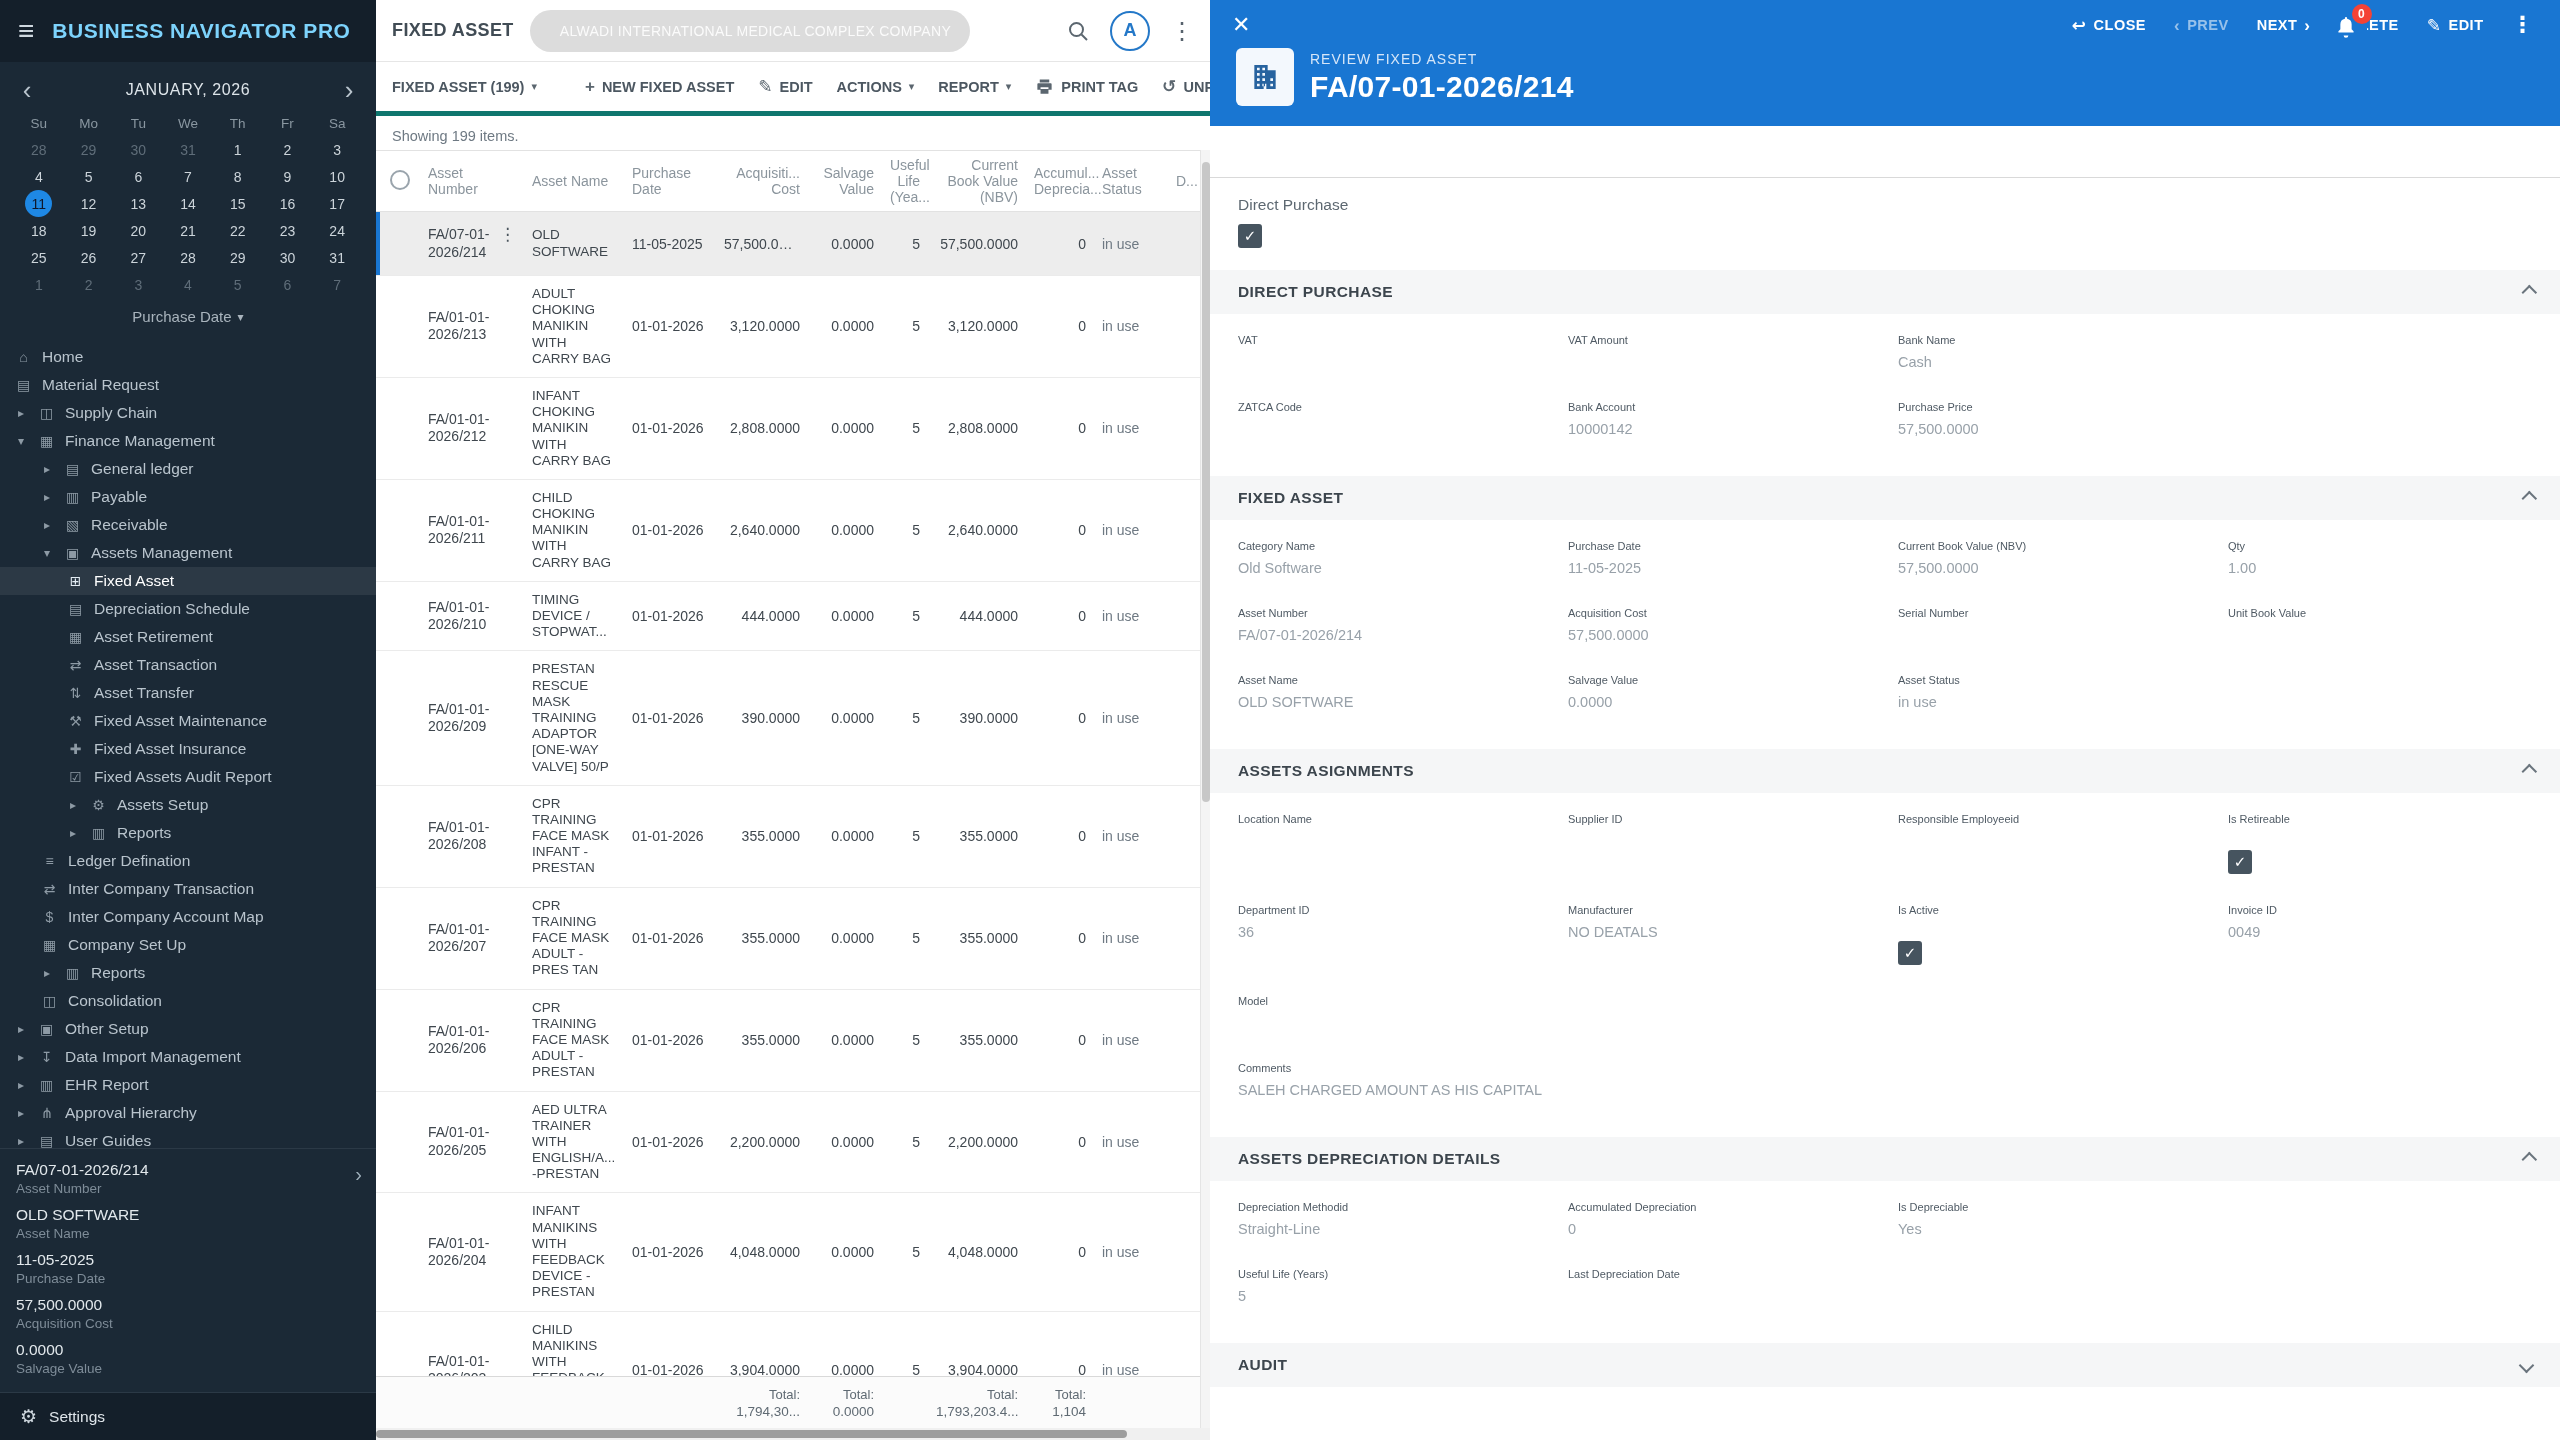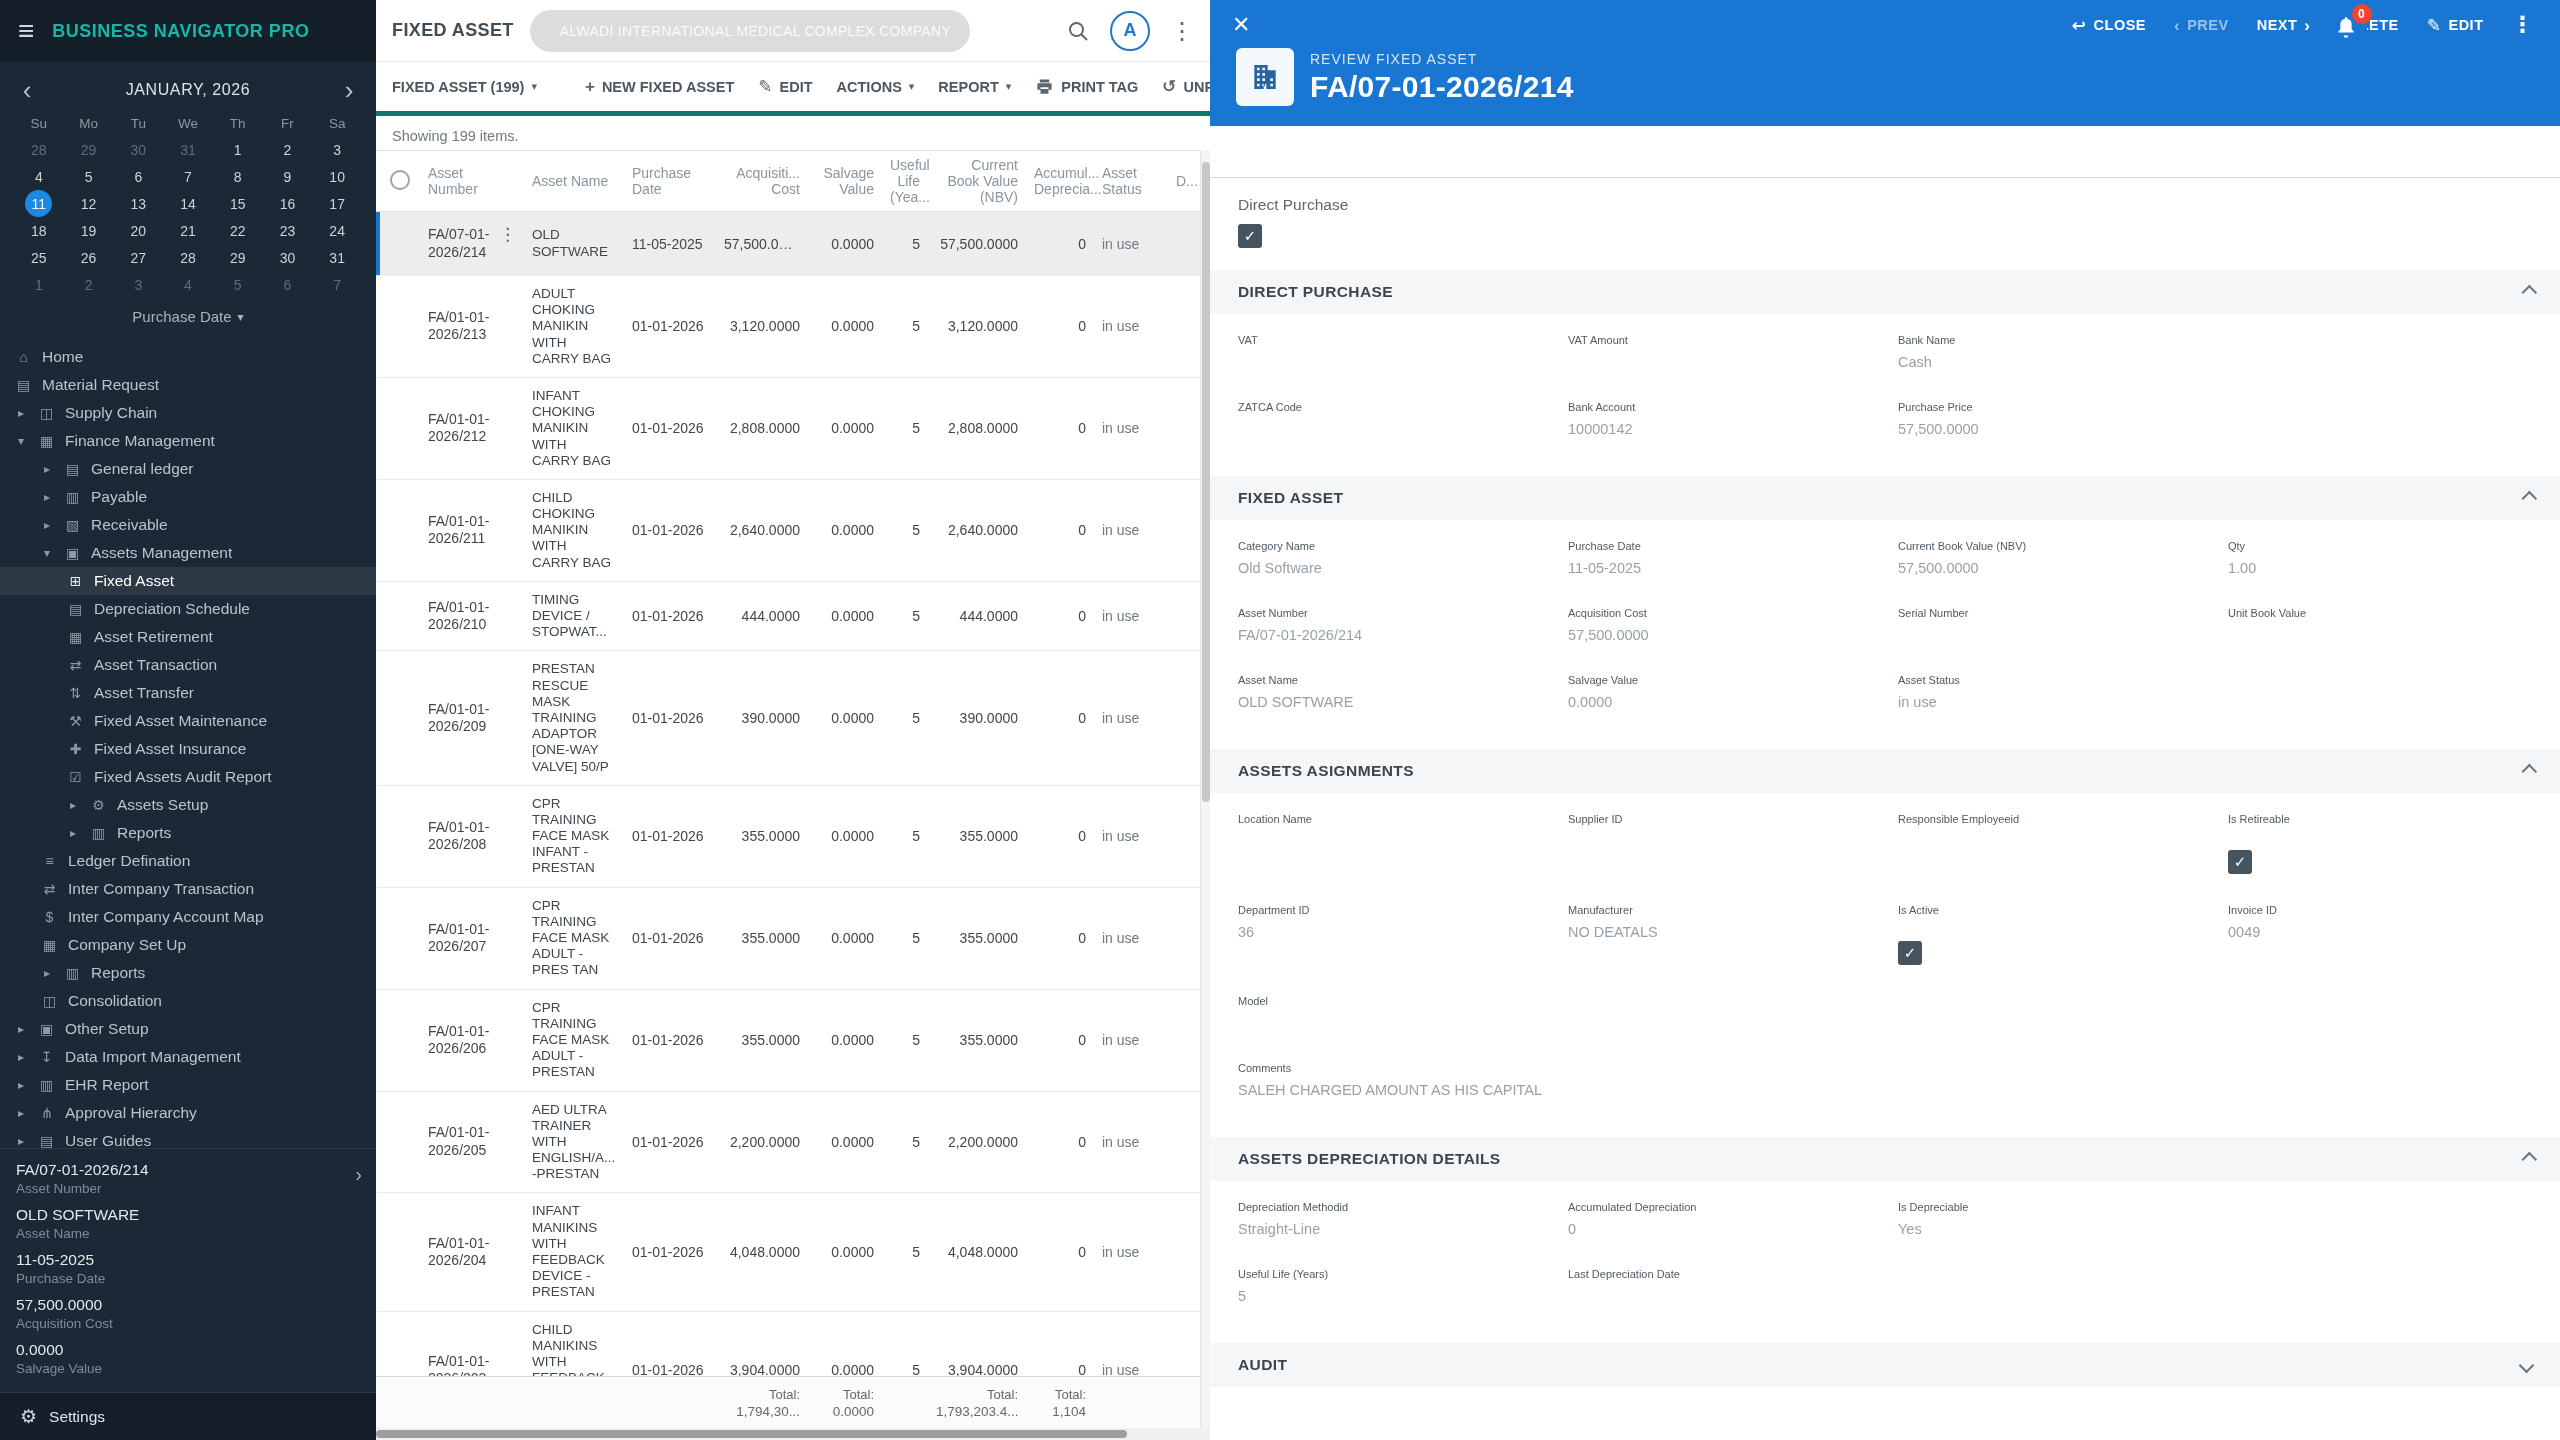--- a/index.html
+++ b/index.html
@@ -4,34 +4,34 @@
 <style>
   * { margin:0; padding:0; box-sizing:border-box; }
   html,body { width:2560px; height:1440px; overflow:hidden; }
   body { display:flex; font-family:"Liberation Sans","DejaVu Sans",sans-serif; background:#fff; color:#333; }
   [data-interactable="true"] { cursor:pointer; }
 
   
   .sidebar { width:376px; min-width:376px; background:#1b2936; display:flex; flex-direction:column; color:#b9c4cd; }
   .appbar { height:62px; min-height:62px; background:#141f2a; display:flex; align-items:center; gap:18px; padding:0 18px; }
   .hamburger { font-size:28px; color:#cfd8df; line-height:1; }
-  .app-title { font-size:18px; font-weight:bold; color:#14b8a6; letter-spacing:.5px; }
+  .app-title { font-size:21px; font-weight:bold; color:#7dd3fc; letter-spacing:.5px; }
 
   .side-mid { flex:1; min-height:0; overflow:hidden; display:flex; flex-direction:column; }
 
   .calendar { padding:8px 14px 0; }
   .cal-head { height:40px; display:flex; align-items:center; justify-content:space-between; }
   .cal-nav { font-size:26px; color:#b9c4cd; width:26px; text-align:center; line-height:1; }
   .cal-title { font-size:16px; color:#dde4e9; letter-spacing:.6px; }
   .cal-dow, .cal-grid { display:grid; grid-template-columns:repeat(7,1fr); }
   .dow { height:26px; display:grid; place-items:center; font-size:13.5px; color:#8a97a1; }
   .day { height:27px; display:grid; place-items:center; }
   .day-n { width:27px; height:27px; display:grid; place-items:center; border-radius:50%; font-size:14px; color:#ccd4da; }
   .day.muted .day-n { color:#5f6d79; }
-  .day.selected .day-n { background:#1e88e5; color:#ffffff; }
+  .day.selected .day-n { background:#1e88e5; color:#0f172a; }
   .cal-filter { text-align:center; padding:10px 0 12px; font-size:15px; color:#a9b4bd; display:flex; justify-content:center; align-items:center; gap:6px; }
   .cal-filter .dd { font-size:12px; color:#a9b4bd; }
 
   .nav { flex:1; min-height:0; overflow:hidden; padding-top:6px; }
   .nav-item { height:28px; display:flex; align-items:center; gap:9px; padding:0 14px; font-size:15.5px; color:#b9c4cd; white-space:nowrap; }
   .nav-item .tchev { width:14px; font-size:12px; color:#8d9aa5; text-align:center; }
   .nav-item .nicon { width:19px; font-size:14px; color:#8d9aa5; text-align:center; }
   .nav-item.d1 { padding-left:40px; }
   .nav-item.d2 { padding-left:66px; }
   .nav-item.active { background:rgba(255,255,255,.08); color:#fff; }

